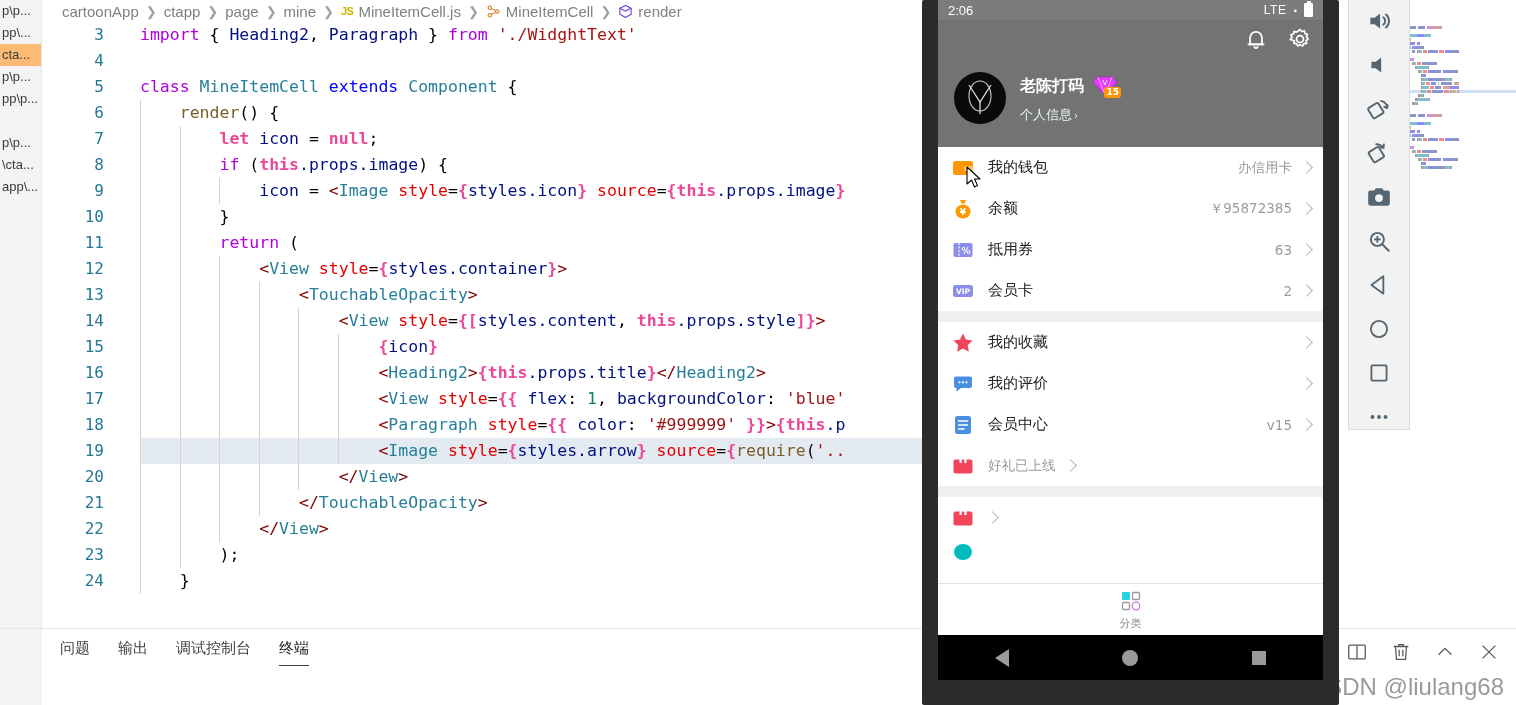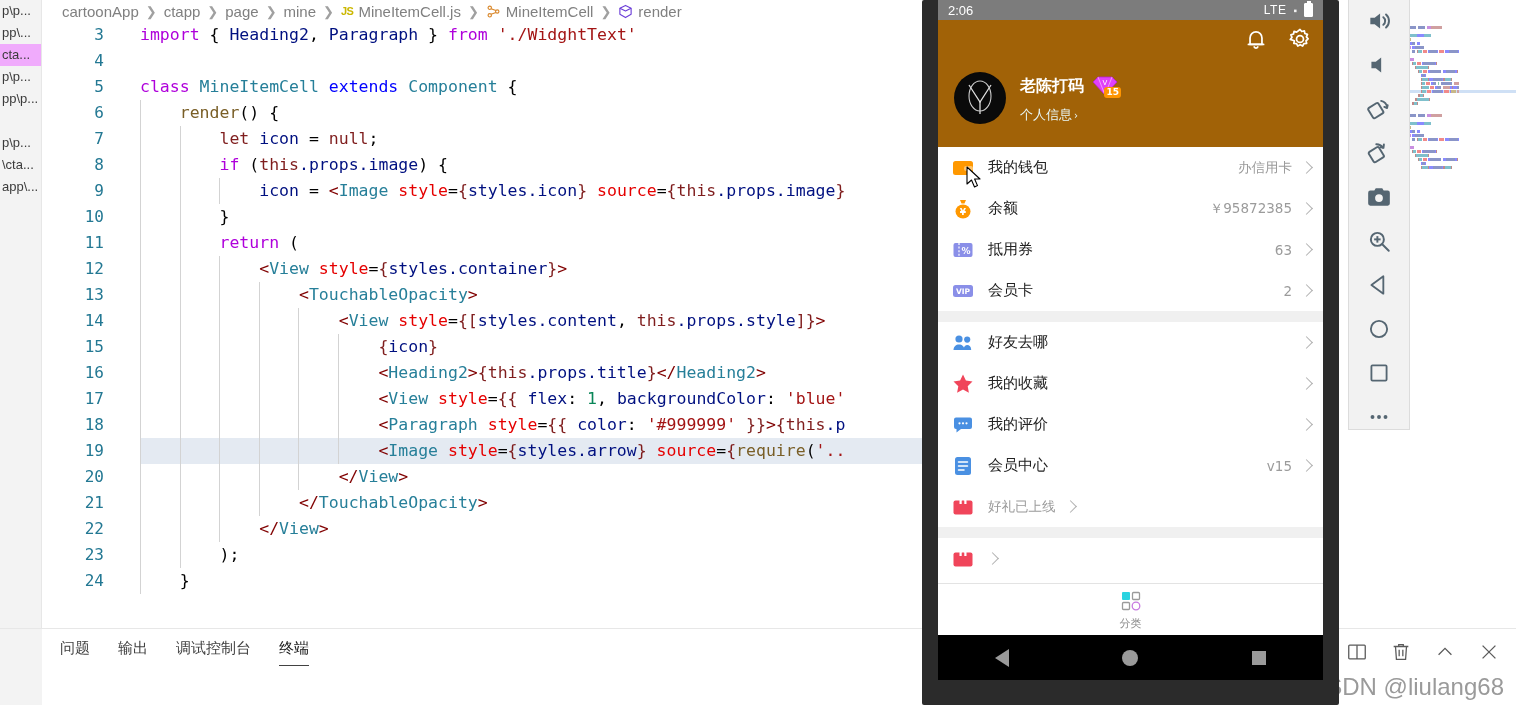--- a/index.html
+++ b/index.html
@@ -23,21 +23,21 @@
     background: #f3f3f3;
     border-right: 1px solid #e7e7e7;
     overflow: hidden;
   }
   .explorer-item {
     height: 22px; line-height: 22px;
     font-size: 13px; color: #3b3b3b;
     padding-left: 2px; white-space: nowrap;
     font-family: "Liberation Sans", sans-serif;
   }
-  .explorer-item.sel { background: #f0abfc; }
+  .explorer-item.sel { background: #fdba74; }
 
   
   .breadcrumb {
     position: absolute; left: 42px; top: 0; height: 22px; right: 0;
     background: #ffffff;
     display: flex; align-items: center;
     padding-left: 20px;
     font-size: 15px; color: #808080;
     white-space: nowrap; overflow: hidden;
     z-index: 4;
@@ -84,21 +84,21 @@
   .t-kw2     { color: #0000ff; }  
   .t-ident   { color: #001080; }
   .t-type    { color: #267f99; }
   .t-tag     { color: #267f99; }
   .t-bracket { color: #800000; }
   .t-attr    { color: #e50000; }
   .t-str     { color: #a31515; }
   .t-num     { color: #098658; }
   .t-plain   { color: #000000; }
   .t-fn      { color: #795e26; }
-  .t-blue    { color: #7f1d1d; }
+  .t-blue    { color: #ec4899; font-weight: bold; }
 
   
   .minimap {
     position: absolute; right: 0; top: 22px; width: 116px; height: 606px;
     background: #ffffff; overflow: hidden;
   }
   .mm-line { height: 3px; margin-bottom: 1px; }
   .mm-seg { display: inline-block; height: 3px; vertical-align: top; }
 
   
@@ -161,21 +161,21 @@
     width: 9px; height: 14px; border: 1.5px solid #fff; border-radius: 1px;
     background: #fff; position: relative;
   }
   .batt::after {
     content: ""; position: absolute; top: -3px; left: 2px;
     width: 4px; height: 2px; background: #fff;
   }
   .sig-x { font-size: 10px; opacity: .9; }
 
   .app-header {
-    background: #a16207; height: 127px; position: relative;
+    background: #737373; height: 127px; position: relative;
   }
   .hdr-icons {
     position: absolute; right: 10px; top: 6px;
     display: flex; align-items: center; gap: 18px;
   }
   .hdr-ico { width: 26px; height: 26px; color: #ffffff; }
   .profile {
     position: absolute; left: 16px; top: 52px;
     display: flex; align-items: flex-start; gap: 14px;
   }
@@ -583,32 +583,20 @@
               <span class="row-label">会员卡</span>
               <span class="row-value">2</span>
               <span class="chev"></span>
             </div>
           </div>
           <div class="group-gap"></div>
           <div class="list-group">
             <div class="row">
               <span class="row-ico">
                 <svg viewBox="0 0 22 22" width="22" height="22">
-                  <circle cx="7" cy="7" r="3.6" fill="#4a90e2"></circle>
-                  <circle cx="15.2" cy="7.6" r="3.1" fill="#4a90e2"></circle>
-                  <path d="M1.5 18c0-3.6 2.6-5.6 5.5-5.6s5.5 2 5.5 5.6z" fill="#4a90e2"></path>
-                  <path d="M11.5 18c0-3.2 1.9-5 3.8-5s3.9 1.8 3.9 5z" fill="#4a90e2"></path>
-                </svg>
-              </span>
-              <span class="row-label">好友去哪</span>
-              <span class="chev"></span>
-            </div>
-            <div class="row">
-              <span class="row-ico">
-                <svg viewBox="0 0 22 22" width="22" height="22">
                   <path d="M11 1.5 L13.9 7.6 L20.5 8.5 L15.7 13.2 L16.9 19.8 L11 16.6 L5.1 19.8 L6.3 13.2 L1.5 8.5 L8.1 7.6 Z" fill="#f0455a"></path>
                 </svg>
               </span>
               <span class="row-label">我的收藏</span>
               <span class="chev"></span>
             </div>
             <div class="row">
               <span class="row-ico">
                 <svg viewBox="0 0 22 22" width="22" height="22">
                   <path d="M2 5.5a2 2 0 012-2h14a2 2 0 012 2v7.5a2 2 0 01-2 2H9l-4.5 3.5V15H4a2 2 0 01-2-2z" fill="#4a90e2"></path>

